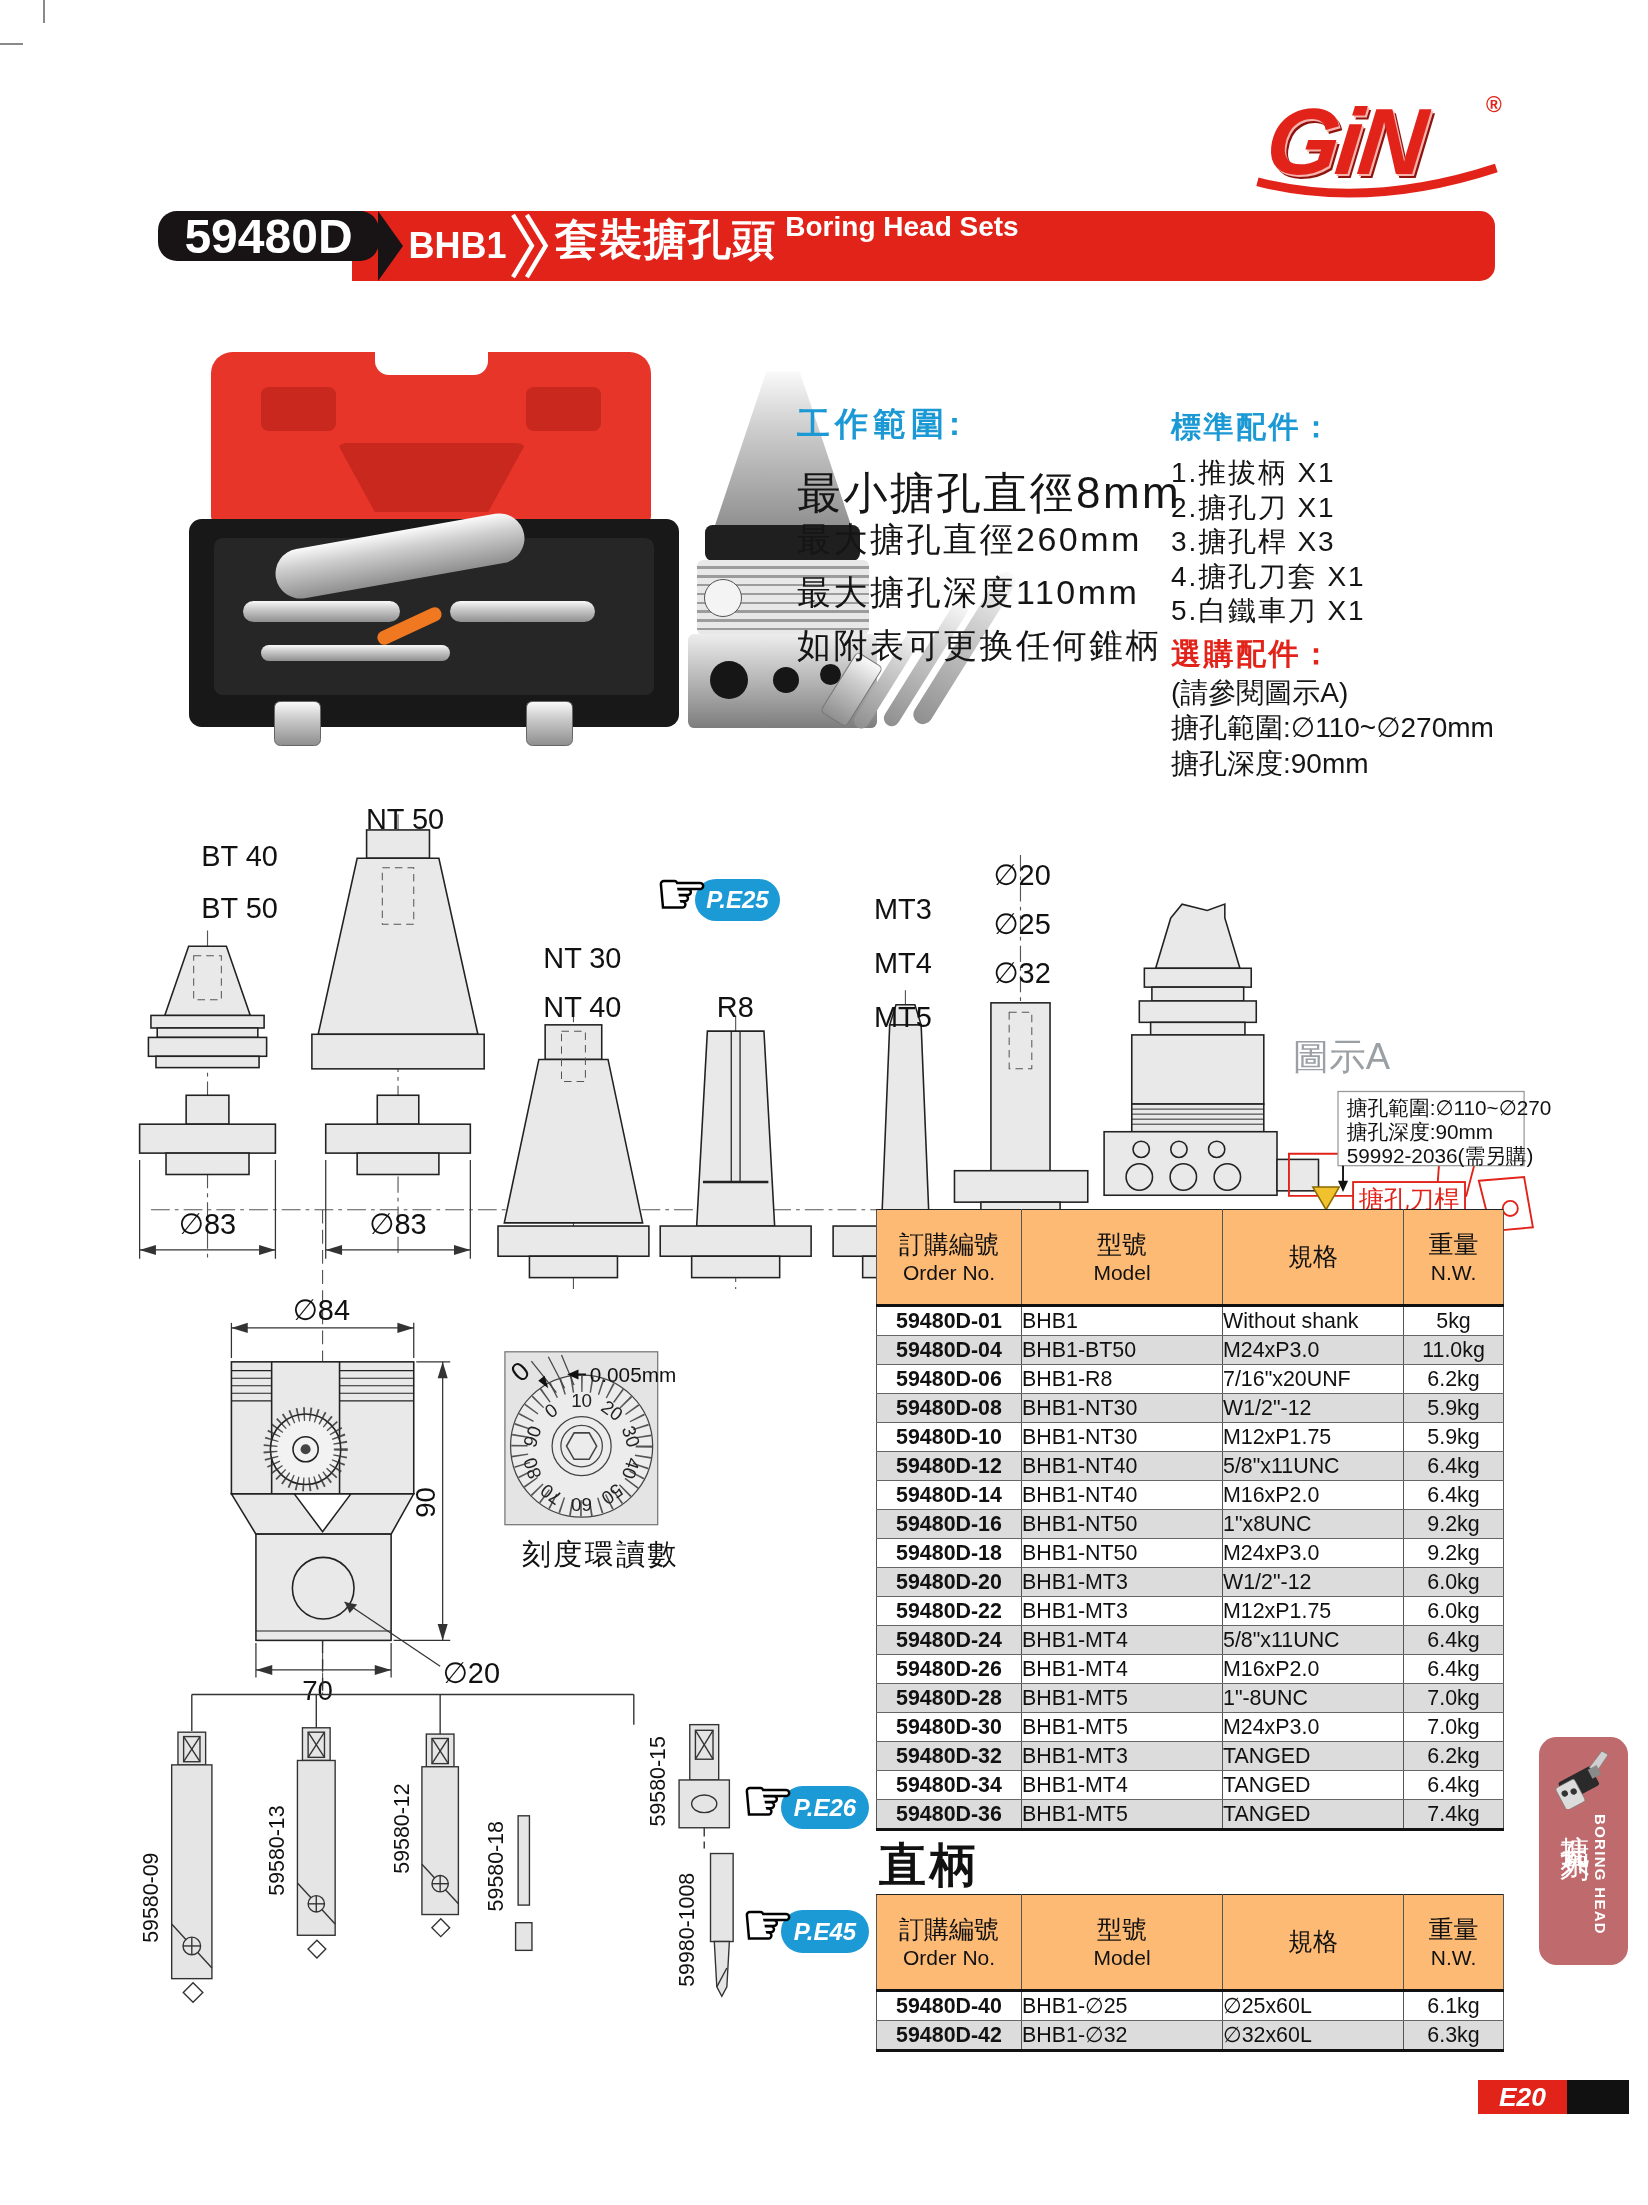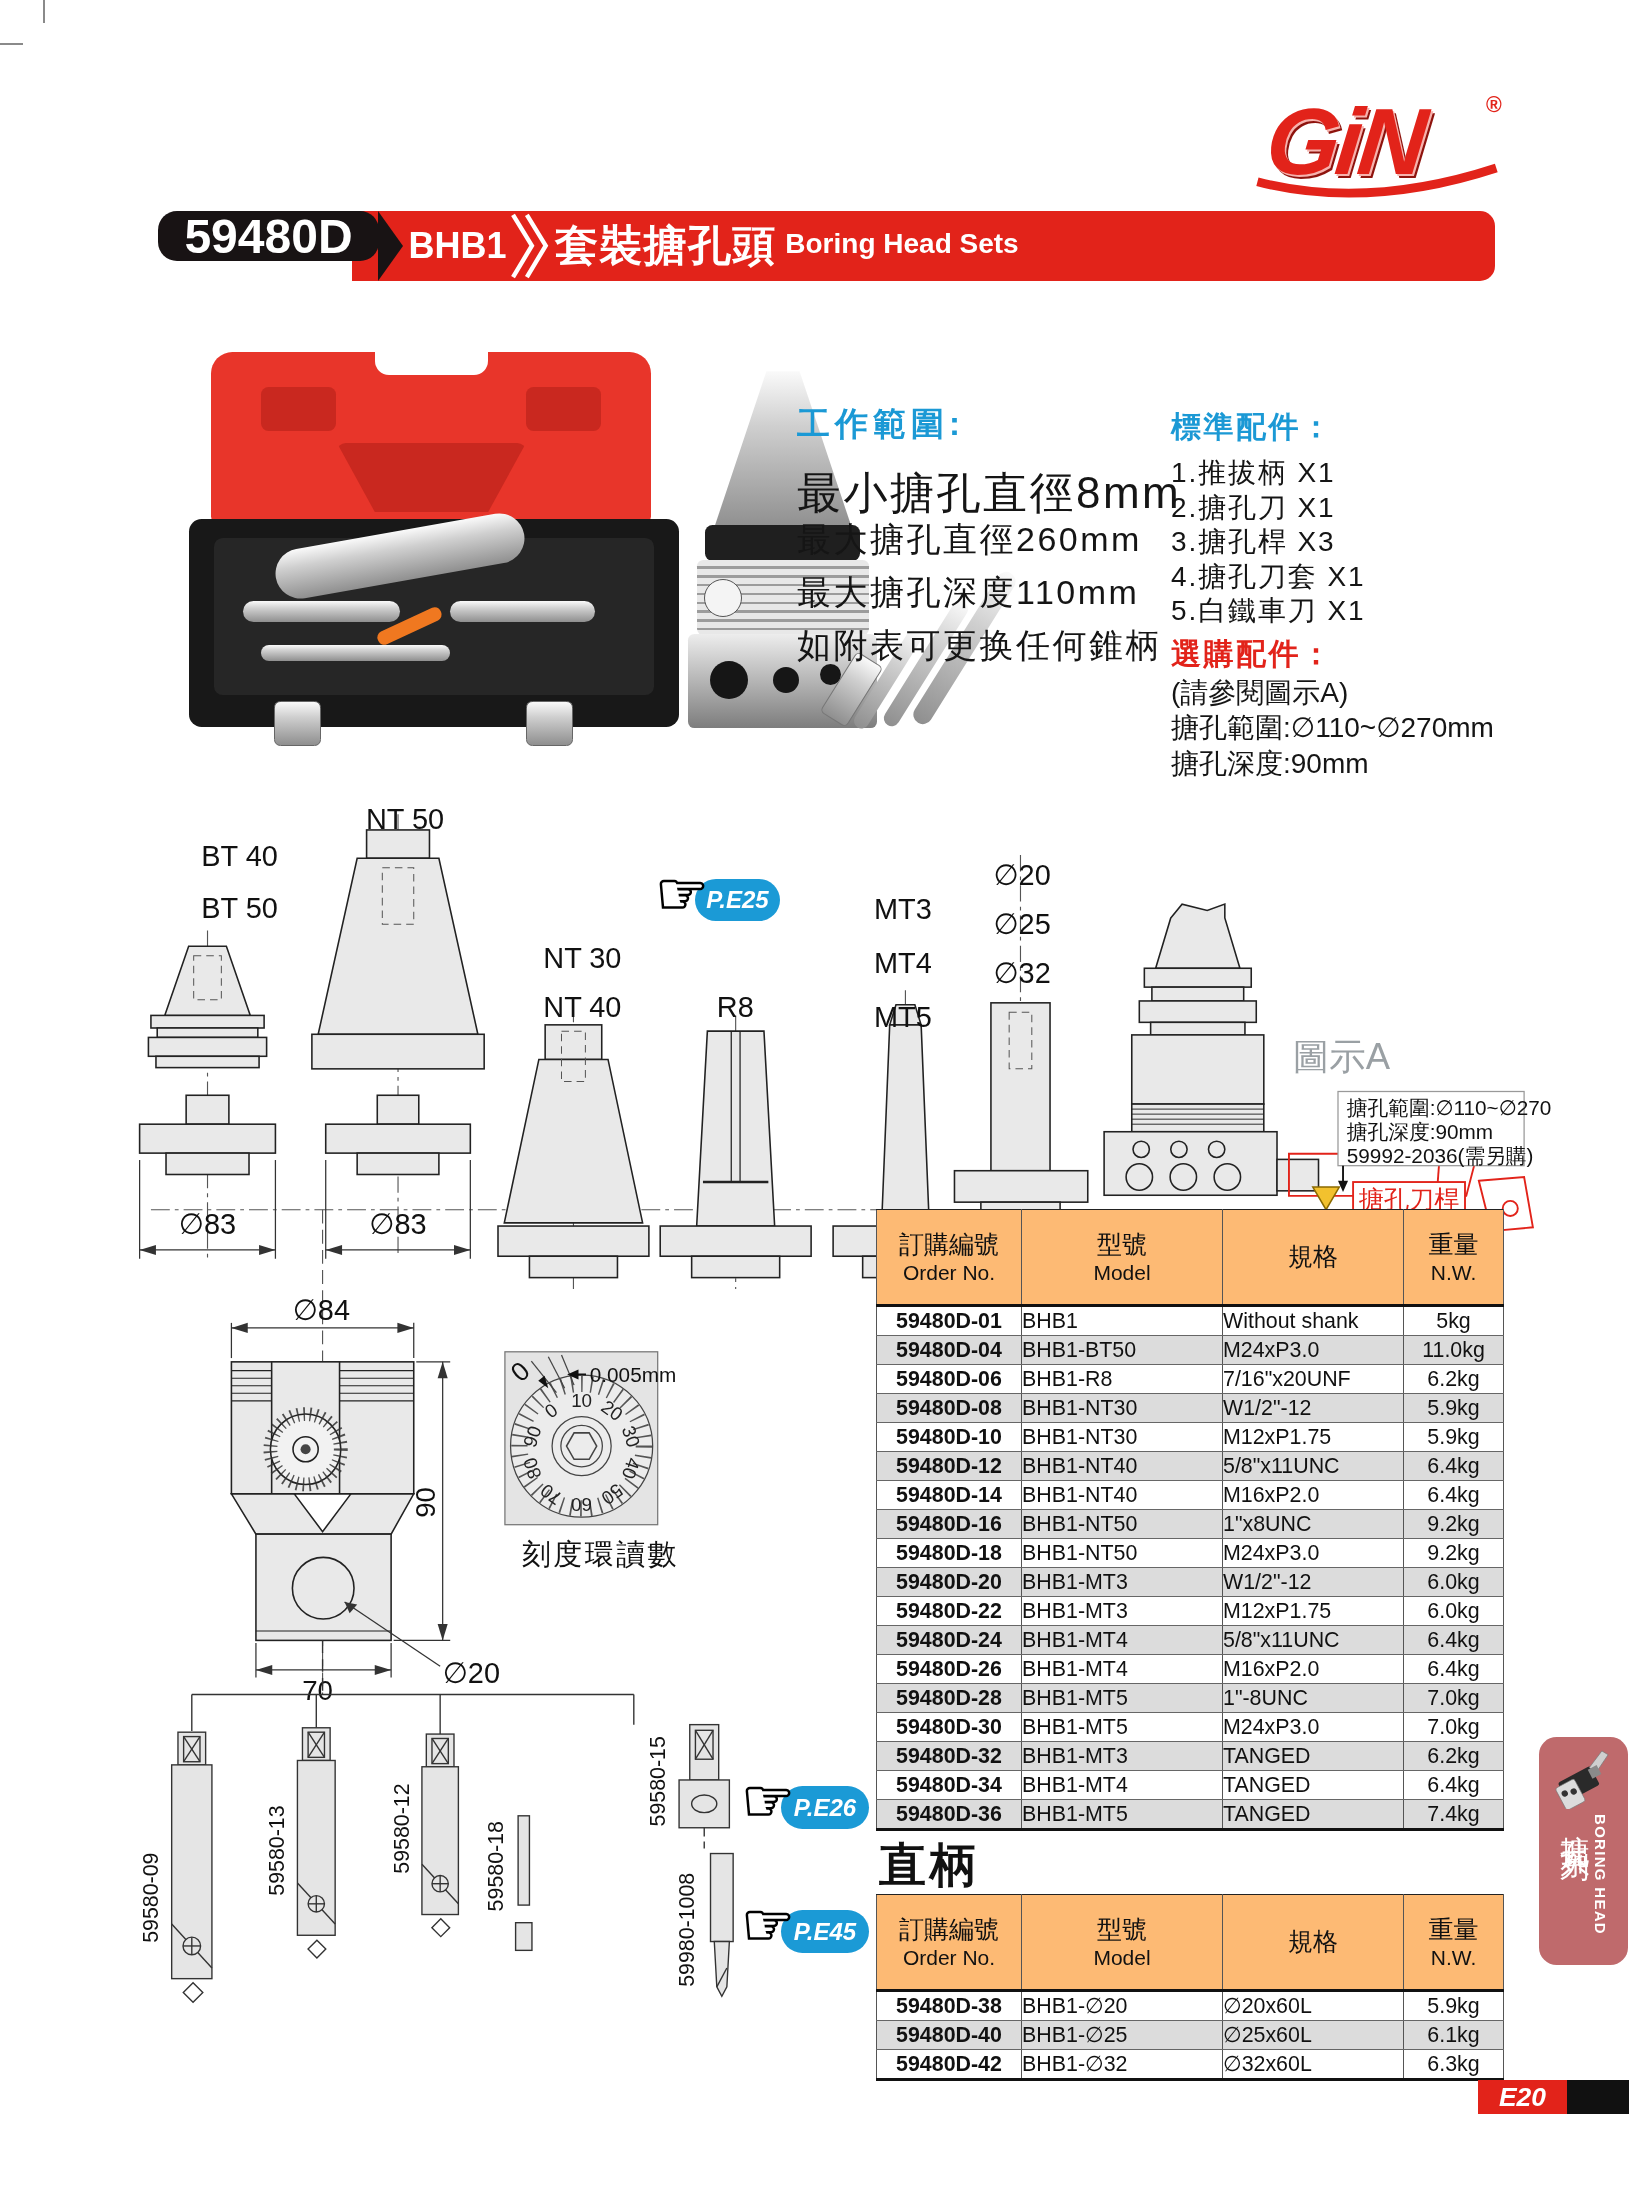--- a/index.html
+++ b/index.html
@@ -68,21 +68,21 @@
   <div class="abs code-chip" style="left:158px;top:211px;width:221px;height:50px;">
     <span style="font-size:48px;">59480D</span>
   </div>
   <div class="abs" style="left:407px;top:211px;width:101px;height:70px;display:flex;align-items:center;justify-content:center;">
     <span class="hdr-model">BHB1</span>
   </div>
   <svg class="abs" style="left:508px;top:211px;" width="44" height="70" viewBox="0 0 70 111">
     <polyline points="8,6 38,55 8,105" stroke="#fff" stroke-width="7" fill="none"></polyline>
     <polyline points="30,6 60,55 30,105" stroke="#fff" stroke-width="7" fill="none"></polyline>
   </svg>
-  <div class="abs" style="left:555px;top:211px;height:70px;display:flex;align-items:center;padding-bottom:7.5px;">
+  <div class="abs" style="left:555px;top:211px;height:70px;display:flex;align-items:flex-start;padding-bottom:7.5px;">
     <span class="hdr-zh">套裝搪孔頭</span>
     <span class="hdr-en">Boring Head Sets</span>
   </div>
 
   <div class="abs" style="left:186px;top:349px;width:497px;height:396px;">
 
     <div class="abs" style="left:25px;top:3.1px;width:440px;height:173px;background:#e8352a;border-radius:21.4px 21.4px 8.8px 8.8px;"></div>
     <div class="abs" style="left:189px;top:3.1px;width:113px;height:22.6px;background:#fff;border-radius:0 0 14px 14px;"></div>
     <div class="abs" style="left:75px;top:38px;width:75px;height:44px;background:#c9281f;border-radius:7.5px;"></div>
     <div class="abs" style="left:340px;top:38px;width:75px;height:44px;background:#c9281f;border-radius:7.5px;"></div>
@@ -587,26 +587,20 @@
               <div class="zh-th">規格</div>
             </th>
           <th>
               <div class="zh-th">重量</div>
               <div class="en-th">N.W.</div>
             </th>
         </tr>
       </thead>
       <tbody>
         <tr>
-            <td class="c1">59480D-38</td>
-            <td class="c2">BHB1-∅20</td>
-            <td class="c3">∅20x60L</td>
-            <td class="c4">5.9kg</td>
-          </tr>
-        <tr>
             <td class="c1">59480D-40</td>
             <td class="c2">BHB1-∅25</td>
             <td class="c3">∅25x60L</td>
             <td class="c4">6.1kg</td>
           </tr>
         <tr>
             <td class="c1">59480D-42</td>
             <td class="c2">BHB1-∅32</td>
             <td class="c3">∅32x60L</td>
             <td class="c4">6.3kg</td>

